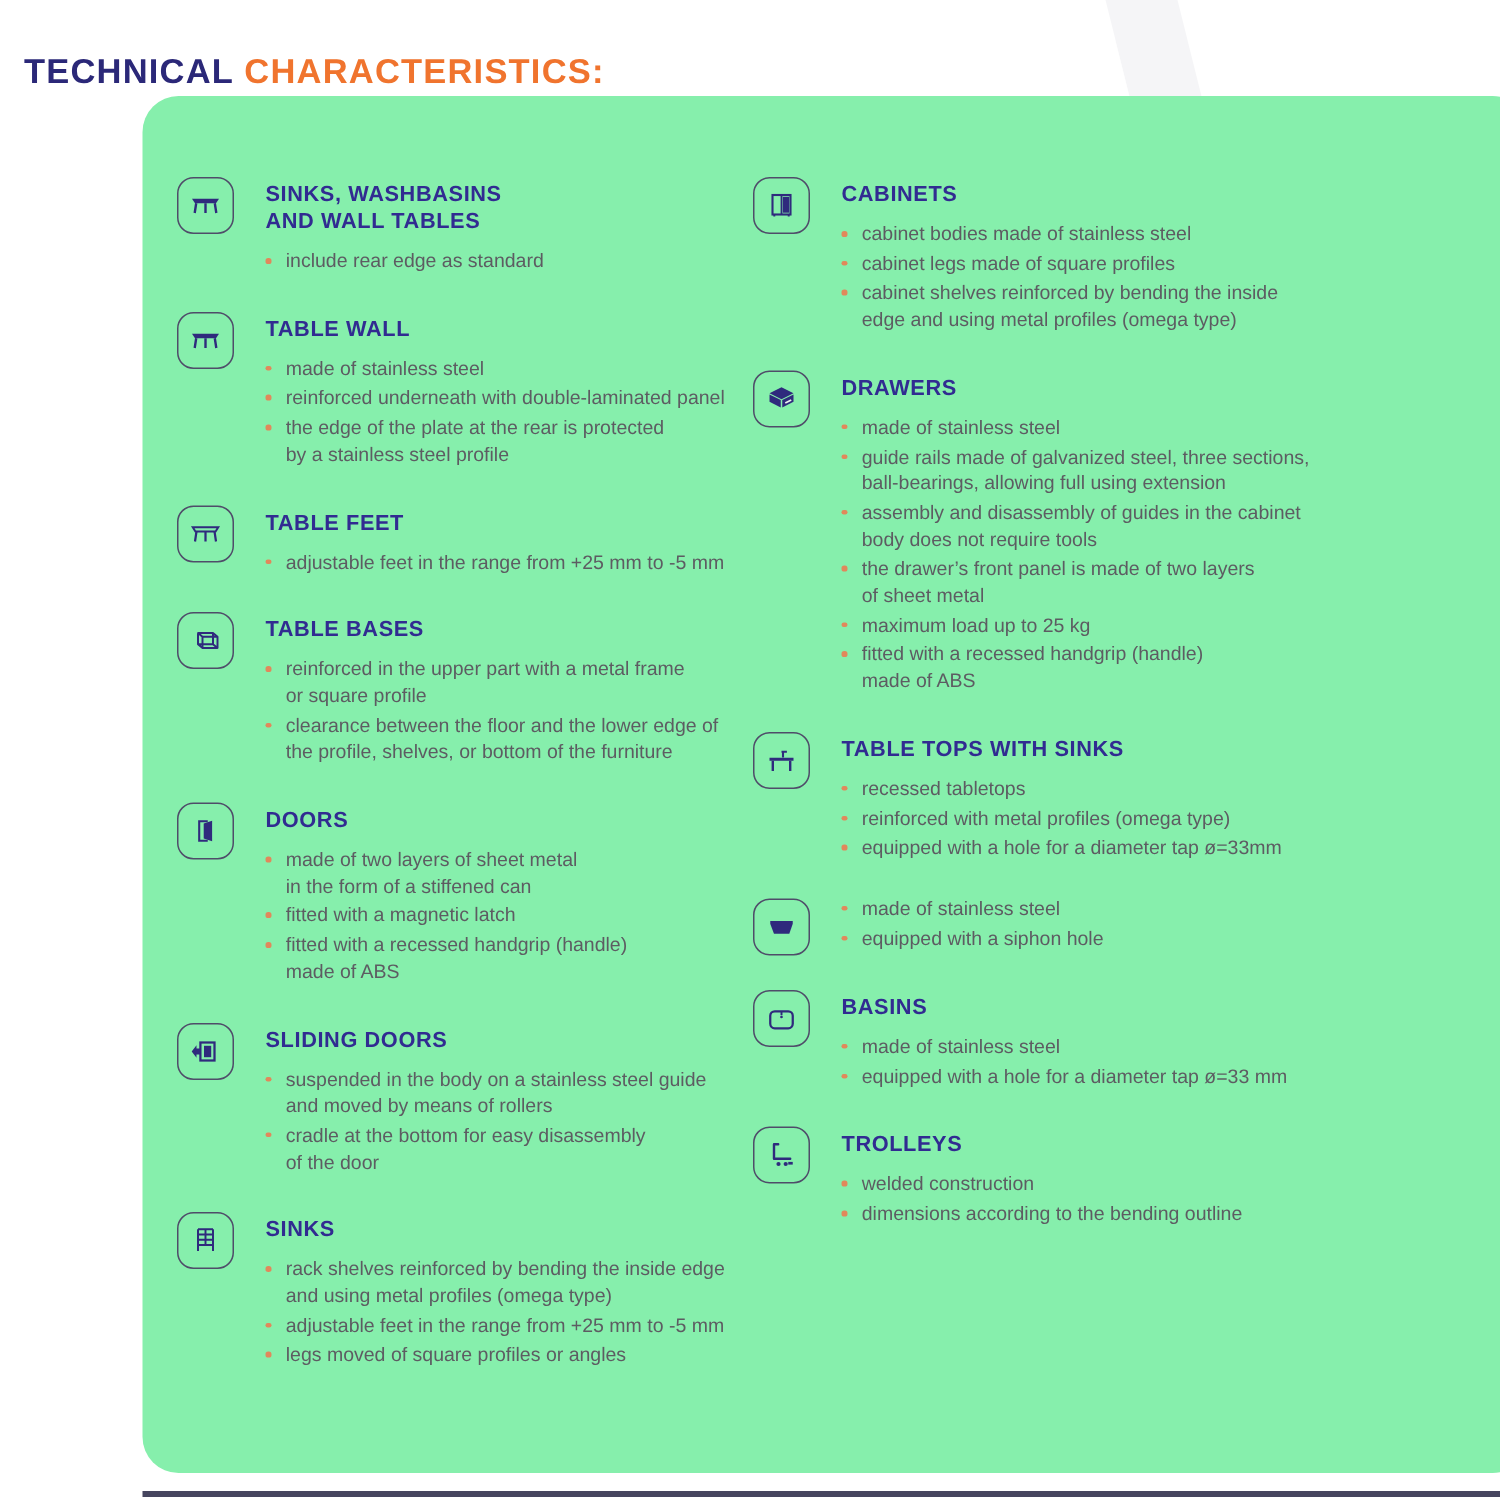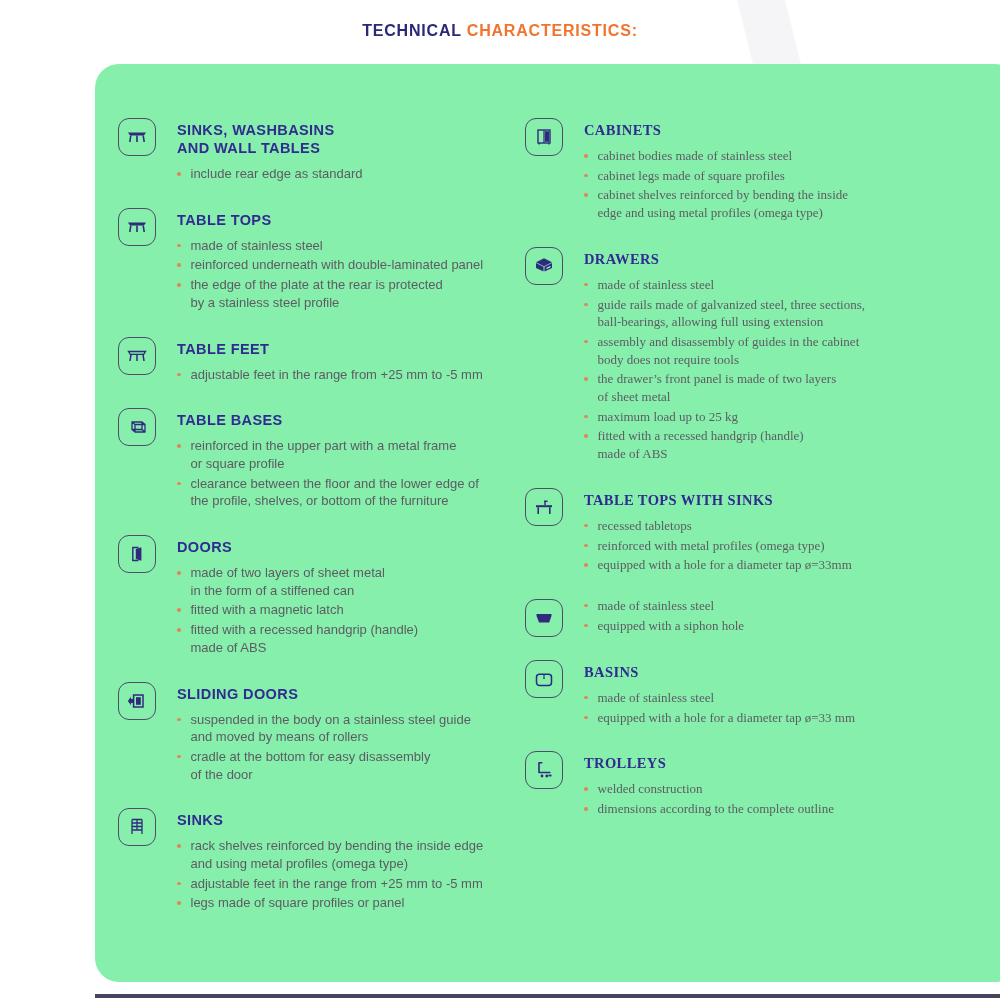--- a/index.html
+++ b/index.html
@@ -3,36 +3,36 @@
 <meta charset="utf-8">
 <style>
   html,body{margin:0;padding:0;}
   body{
     width:1000px;height:1000px;position:relative;overflow:hidden;
     background:#ffffff;
     font-family:"Liberation Sans", sans-serif;
   }
   .page-title{
     position:absolute;top:18px;left:0;right:0;
-    text-align:center;font-size:16px;font-weight:bold;letter-spacing:.8px;
-    margin:4px;
+    font-size:23px;font-weight:bold;letter-spacing:.8px;
+    margin:16px;
   }
   .t-navy{color:#2b2878;}
   .t-orange{color:#f0742e;}
   .stripe{
     position:absolute;left:737px;top:0;width:48px;height:66px;
     background:#f5f5f7;transform:skewX(14deg);transform-origin:top left;
   }
   .card{
     position:absolute;left:95px;top:64px;width:924px;height:918px;
     background:#86efac;border-radius:24px;
   }
   .col{position:absolute;top:52px;}
   .col-left{left:23px;width:392px;}
-  .col-right{left:430px;width:372px;font-family:Liberation Serif, serif;}
+  .col-right{left:407px;width:372px;}
   .section{display:flex;gap:21px;margin-bottom:21px;}
   .icon-box{
     flex:0 0 auto;width:38px;height:38px;margin-top:2px;
     border:1.6px solid #4f4c69;border-radius:11px;
     display:flex;align-items:center;justify-content:center;
     background:transparent;box-sizing:border-box;
   }
   .icon-box svg{display:block;}
   .section-body{min-width:0;}
   .section-heading{
@@ -84,21 +84,21 @@
   </section>
 
   <section class="section">
     <div class="icon-box">
           <svg width="24" height="24" viewBox="0 0 24 24">
             <path d="M3 7.5h18l-2 3H5z" fill="#2f2a7d"></path>
             <path d="M5.8 10.5 4.8 17M12 10.5V17M18.2 10.5 19.2 17" stroke="#2f2a7d" stroke-width="1.6" fill="none"></path>
           </svg>
         </div>
     <div class="section-body">
-      <h2 class="section-heading">TABLE TOPS</h2>
+      <h2 class="section-heading">TABLE WALL</h2>
       <ul class="bullets">
             <li>
               <span class="dot"></span>
               <span class="bullet-text">made of stainless steel</span>
             </li>
             <li>
               <span class="dot"></span>
               <span class="bullet-text">reinforced underneath with double-laminated panel</span>
             </li>
             <li>
@@ -217,21 +217,21 @@
               <span class="dot"></span>
               <span class="bullet-text">rack shelves reinforced by bending the inside edge
 and using metal profiles (omega type)</span>
             </li>
             <li>
               <span class="dot"></span>
               <span class="bullet-text">adjustable feet in the range from +25 mm to -5 mm</span>
             </li>
             <li>
               <span class="dot"></span>
-              <span class="bullet-text">legs made of square profiles or panel</span>
+              <span class="bullet-text">legs moved of square profiles or angles</span>
             </li>
           </ul>
     </div>
   </section>
 </div>
   <div class="col col-right">
   <section class="section">
     <div class="icon-box">
           <svg width="24" height="24" viewBox="0 0 24 24">
             <rect x="6" y="5" width="12" height="13" fill="none" stroke="#2f2a7d" stroke-width="1.4"></rect>
@@ -385,21 +385,21 @@
         </div>
     <div class="section-body">
       <h2 class="section-heading">TROLLEYS</h2>
       <ul class="bullets">
             <li>
               <span class="dot"></span>
               <span class="bullet-text">welded construction</span>
             </li>
             <li>
               <span class="dot"></span>
-              <span class="bullet-text">dimensions according to the complete outline</span>
+              <span class="bullet-text">dimensions according to the bending outline</span>
             </li>
           </ul>
     </div>
   </section>
 </div>
 </div>
 
 <div class="bottom-bar"></div>
 
 </body></html>

